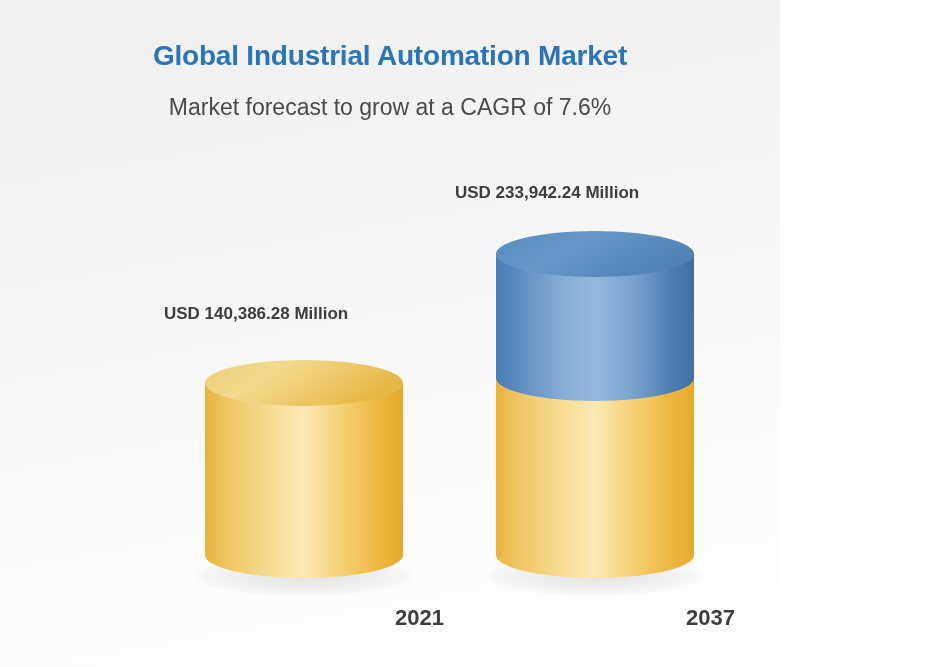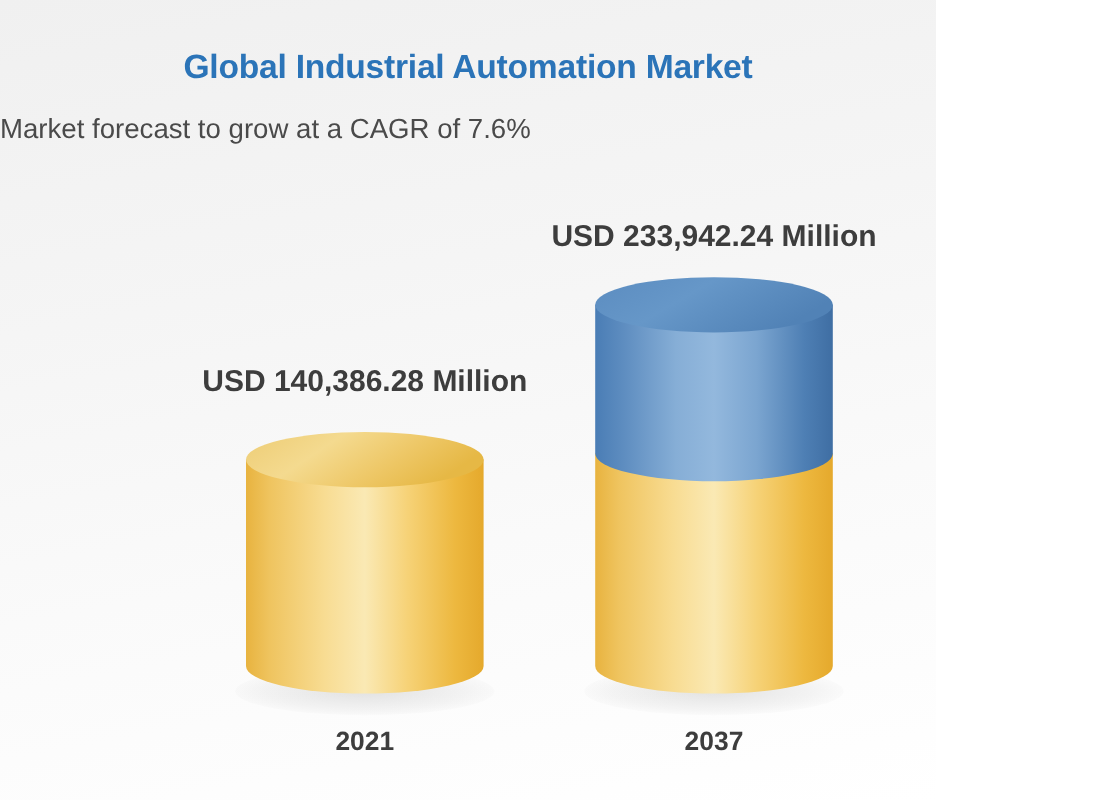--- a/index.html
+++ b/index.html
@@ -18,43 +18,42 @@
   
   #chart-title {
     position:absolute; left:0; top:40px; width:100%;
     text-align:center;
     font-size:28px; font-weight:bold;
     color:#2b74b8;
     letter-spacing:-0.2px;
   }
   #chart-subtitle {
     position:absolute; left:0; top:94px; width:100%;
-    text-align:left;
+    text-align:center;
     font-size:23px; font-weight:normal;
     color:#4a4a4a;
   }
 
   
   #plot-area { position:absolute; left:0; top:0; width:100%; height:100%; }
 
   .bar-group { position:absolute; }
 
   .value-label {
     position:absolute;
     width:100%;
-    text-align:center;
-    font-size:25px; font-weight:bold;
+    font-size:17px; font-weight:bold;
     color:#3d3d3d;
     white-space:nowrap;
   }
 
   .cat-label {
     position:absolute;
     width:100%;
-    text-align:center;
+    text-align:right;
     font-size:22px; font-weight:bold;
     color:#3d3d3d;
   }
 
   .cyl { position:absolute; }
   .cyl svg { display:block; overflow:visible; }
 
   #ground-shadow-1, #ground-shadow-2 {
     position:absolute;
     border-radius:50%;

